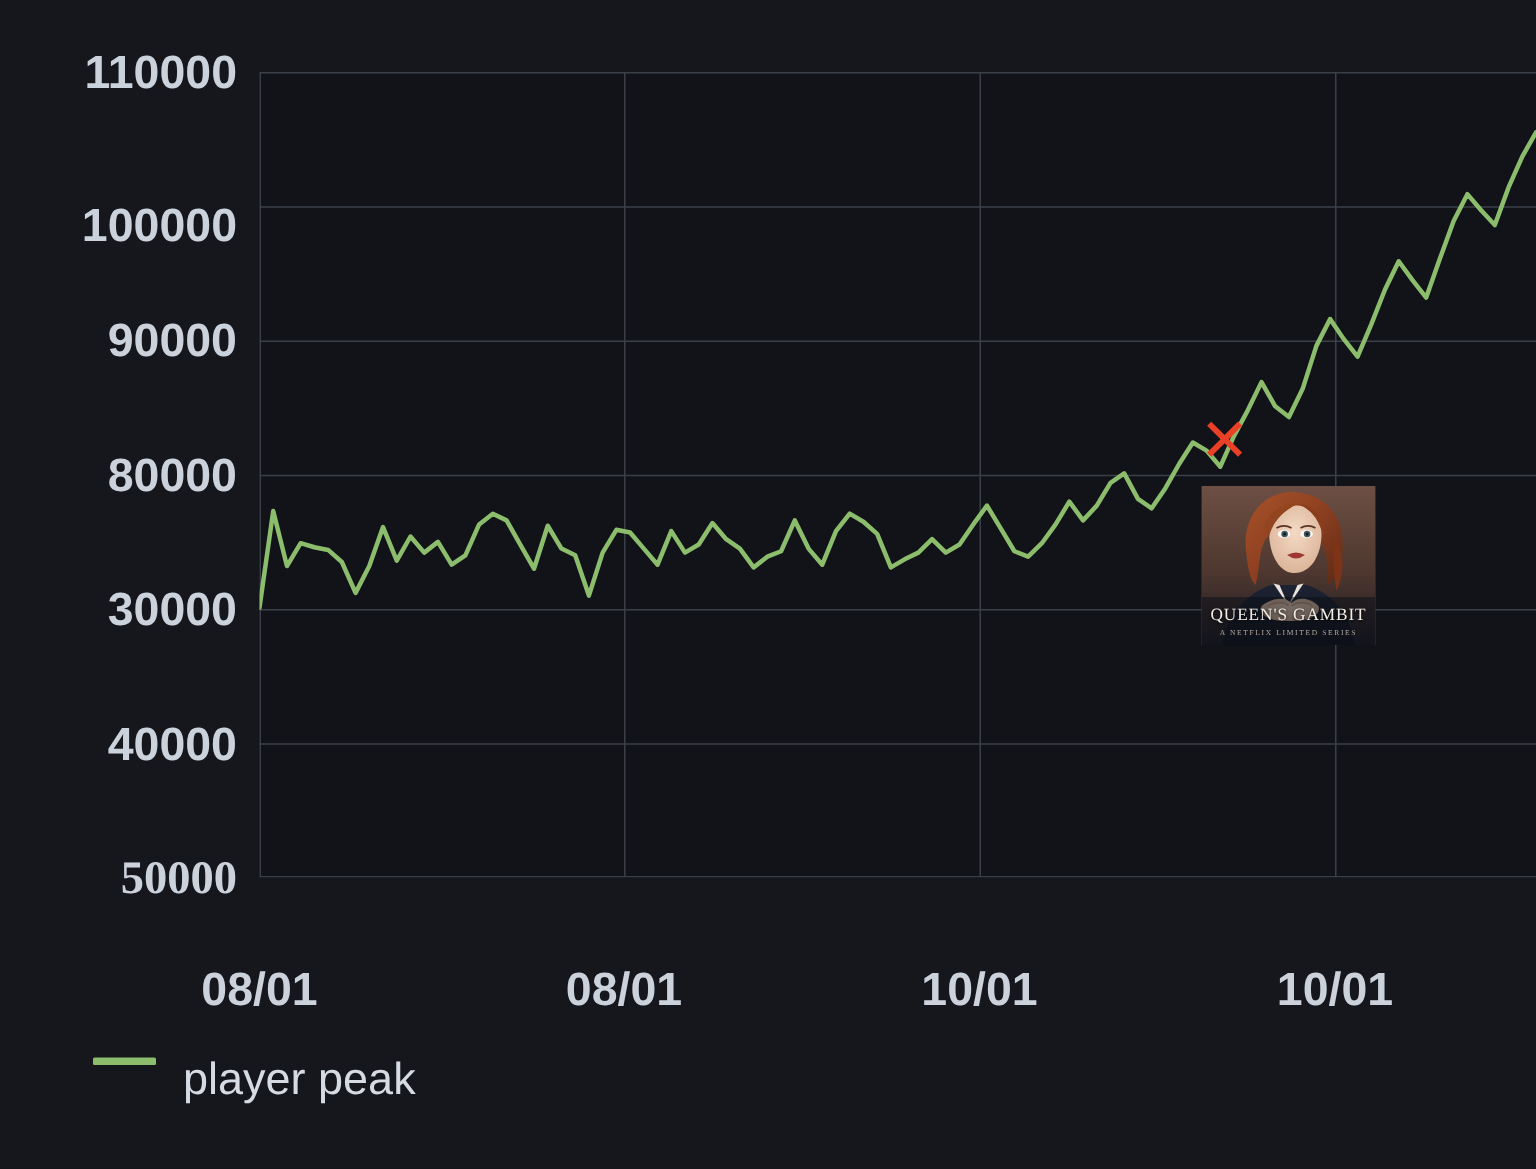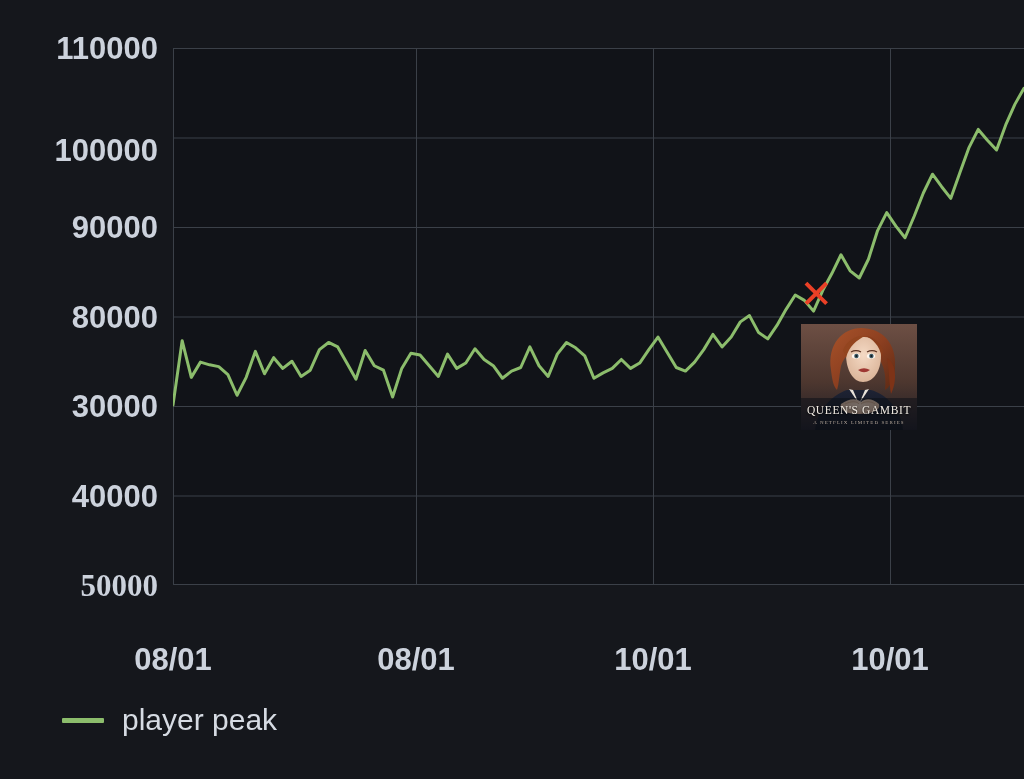--- a/index.html
+++ b/index.html
@@ -117,21 +117,20 @@
     letter-spacing: 1.1px;
     line-height: 1;
   }
 
   
   #legend {
     position: absolute;
     left: 62px;
     top: 705px;
     display: flex;
-    align-items: center;
     gap: 18px;
   }
   #legend-swatch {
     width: 42px;
     height: 5px;
     background: #8cbd6c;
     border-radius: 1px;
   }
   #legend-label {
     color: #d6dbe3;

